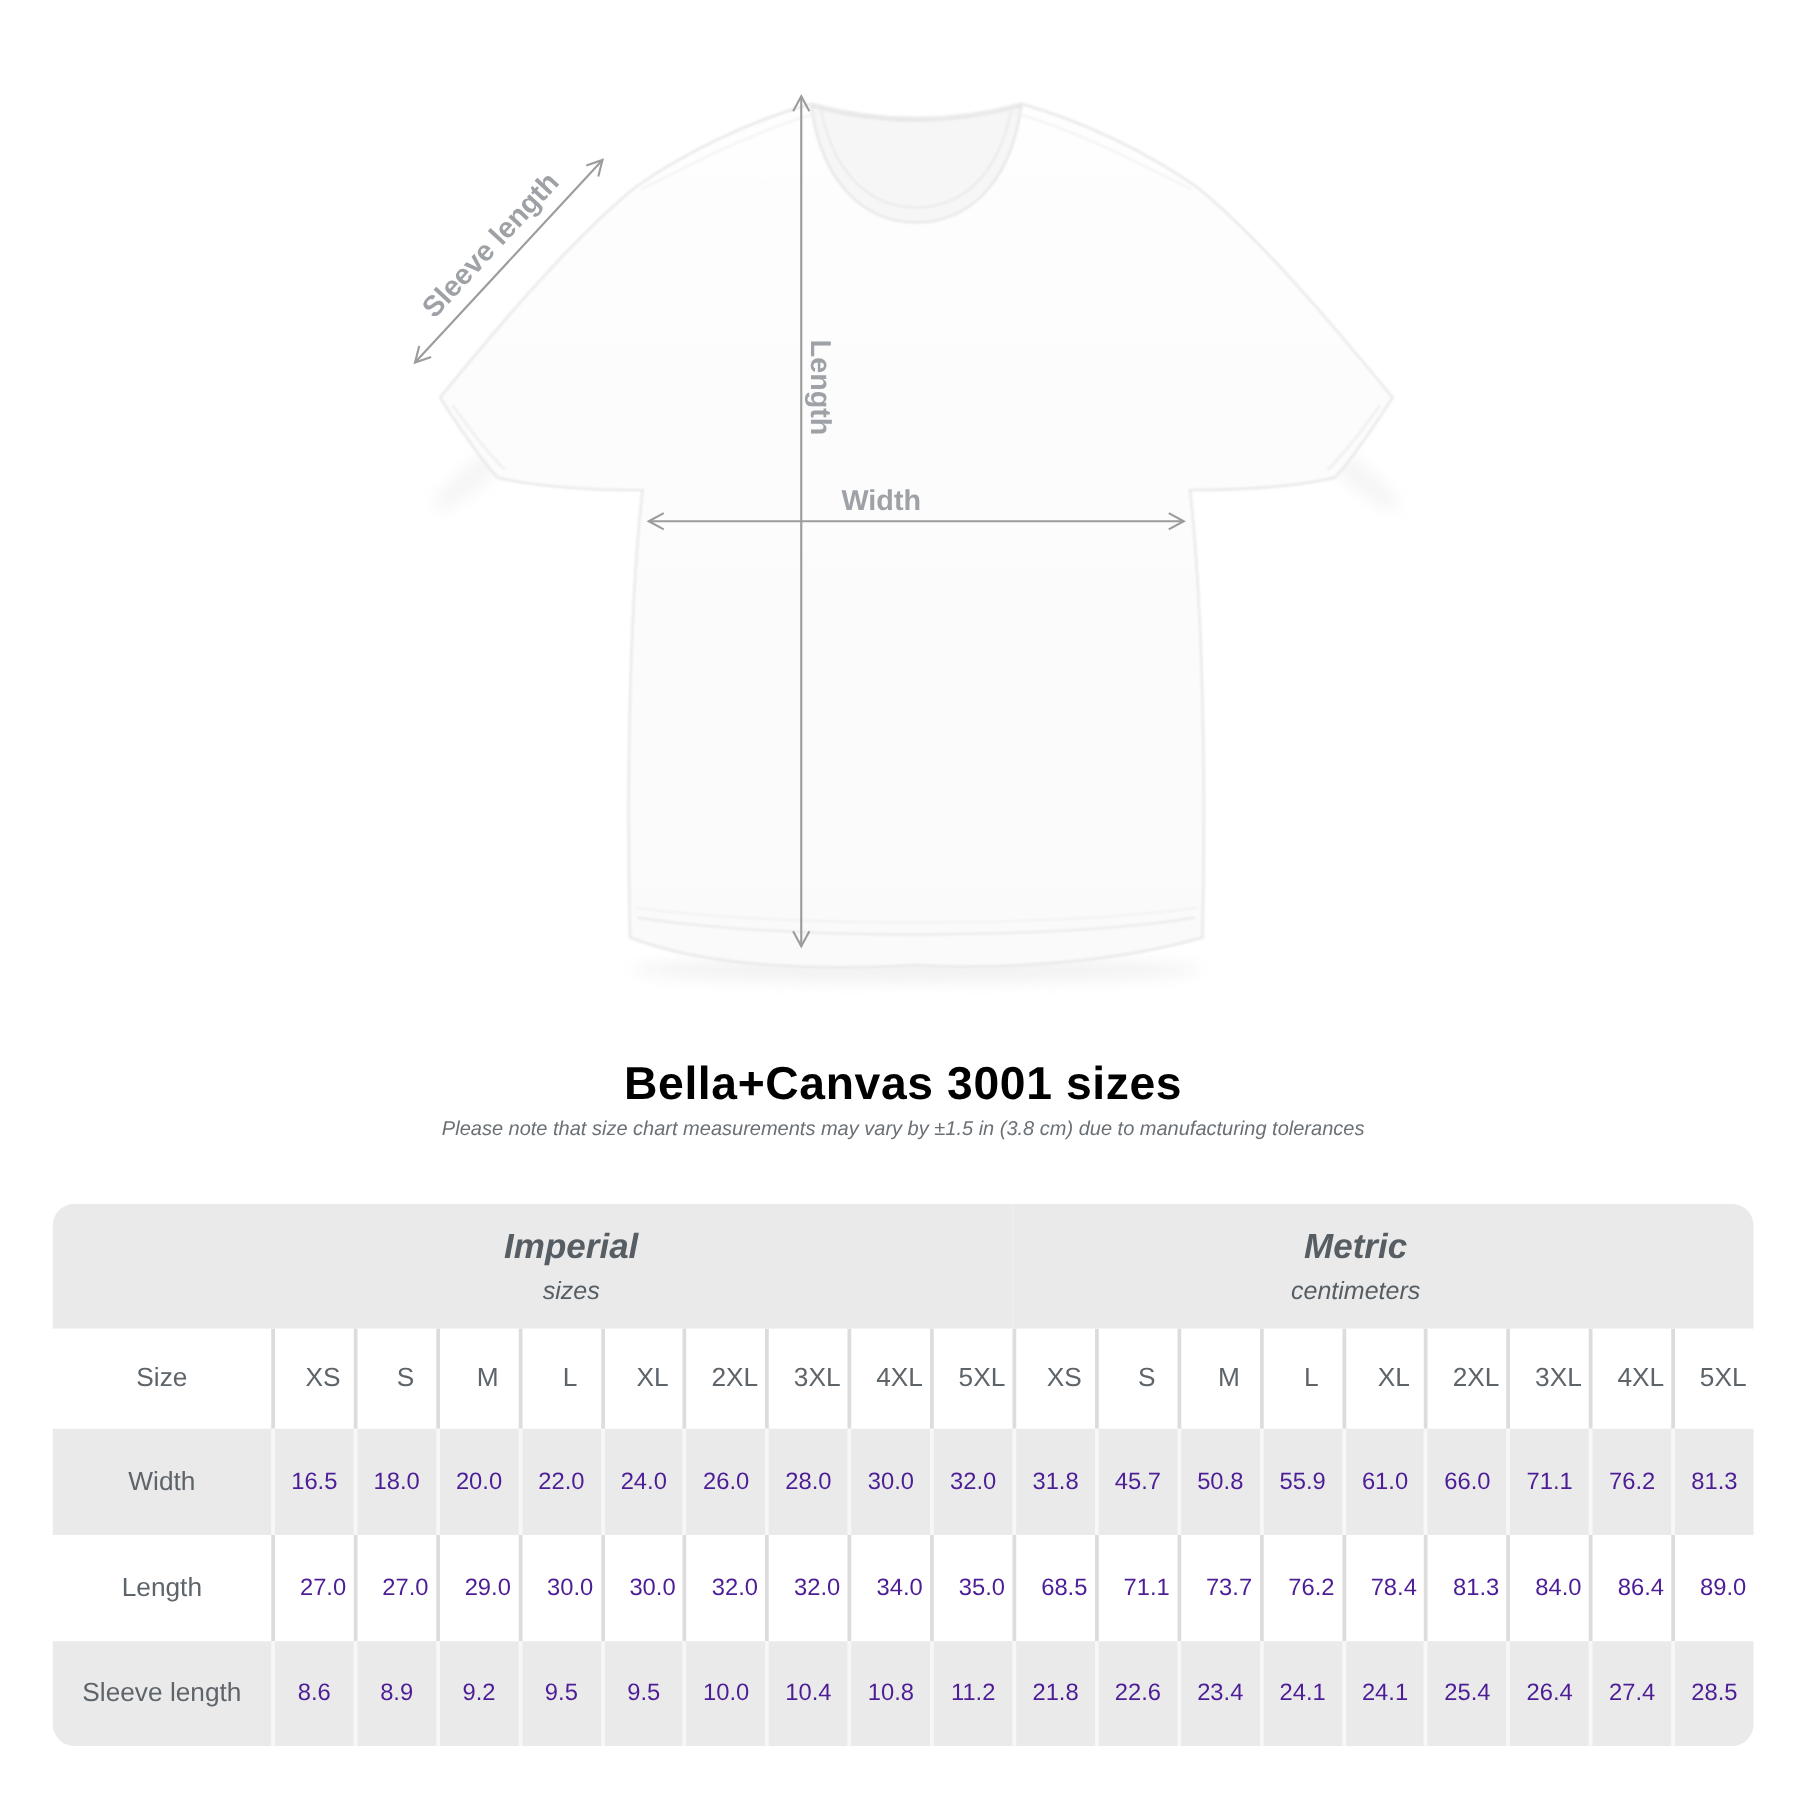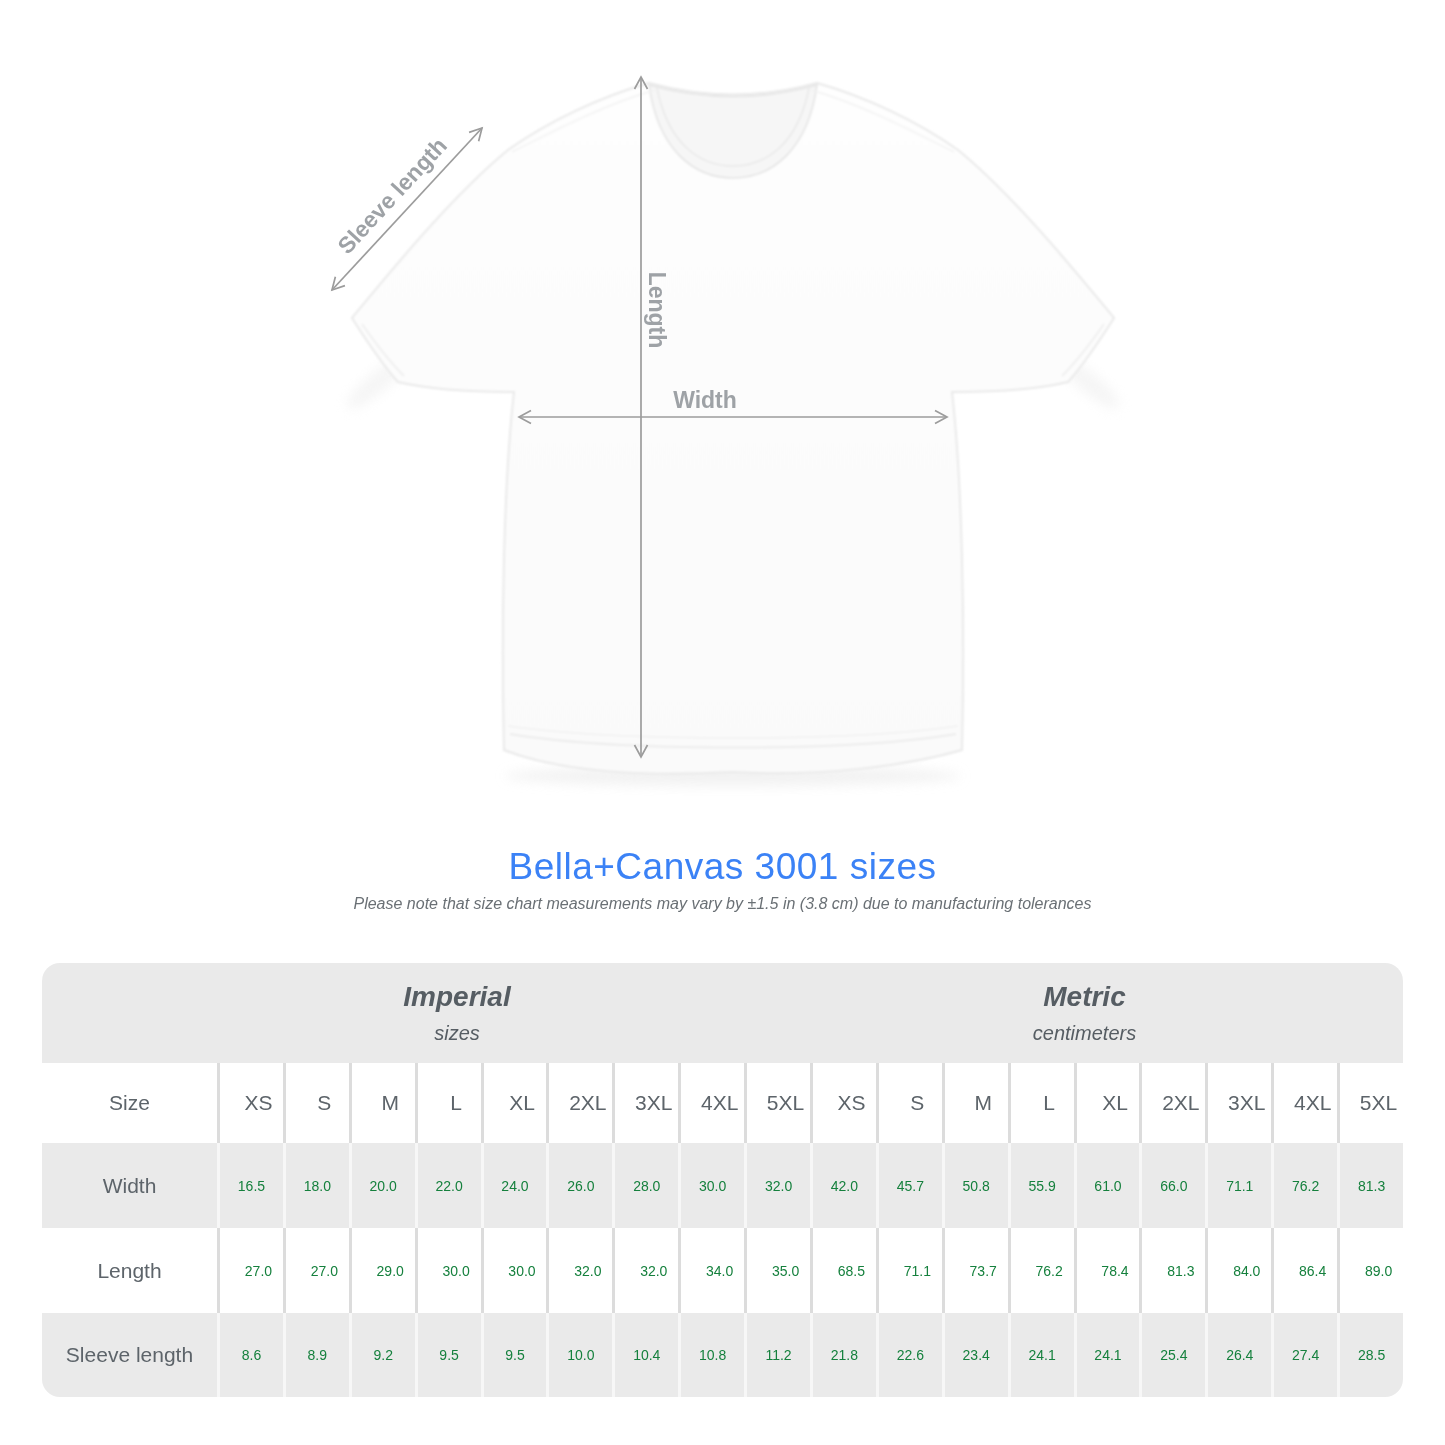--- a/index.html
+++ b/index.html
@@ -3,21 +3,21 @@
 <meta charset="utf-8">
 <style>
   html,body { margin:0; padding:0; background:#fff; }
   .page {
     position:relative; width:1445px; height:1445px; overflow:hidden;
     background:#fff; font-family:"Liberation Sans","DejaVu Sans",sans-serif;
   }
   .diagram-svg { position:absolute; left:0; top:0; }
   .page-title {
     position:absolute; top:845px; left:0; width:100%;
-    text-align:center; font-size:37px; font-weight:normal; color:#3b82f6;
+    text-align:center; font-size:37px; font-weight:bold; color:#000000;
     line-height:44px; letter-spacing:0.5px;
   }
   .page-note {
     position:absolute; top:890px; left:0; width:100%;
     text-align:center; font-style:italic; font-size:16px; color:#6a7075;
     line-height:28px;
   }
   .size-table {
     position:absolute; left:42px; top:963px; width:1361px;
     display:grid;
@@ -33,21 +33,21 @@
   .unit-header.metric   { grid-column:11 / 20; padding-right:44px; }
   .uh-label { font-style:italic; font-weight:bold; font-size:28px; }
   .uh-unit  { font-style:italic; font-size:20px; margin-top:9px; }
   .cell { display:flex; align-items:center; justify-content:center; box-sizing:border-box; }
   .g { background:#eaeaea; }
   .w { background:#ffffff; }
   .bl { border-left:3px solid transparent; }
   .w.bl { border-left-color:#dcdcdc;padding-left:14px; }
   .g.bl { border-left-color:#f7f7f7; }
   .lbl, .hdr { font-weight:normal; font-size:21px; color:#5d646a; }
-  .val { font-size:14px; color:#15803d; }
+  .val { font-size:19px; color:#4c1d95; }
   .dim-label { font-weight:bold; font-size:23px; fill:#9ea2a6; }
 </style>
 </head>
 <body>
 
 <div class="page">
 
   <svg class="diagram-svg" width="1445" height="830" viewBox="0 0 1445 830">
     <defs>
       <filter id="soft" x="-50%" y="-50%" width="200%" height="200%">
@@ -153,21 +153,21 @@
       <div class="cell g lbl">Width</div>
       <div class="cell g val bl">16.5</div>
       <div class="cell g val bl">18.0</div>
       <div class="cell g val bl">20.0</div>
       <div class="cell g val bl">22.0</div>
       <div class="cell g val bl">24.0</div>
       <div class="cell g val bl">26.0</div>
       <div class="cell g val bl">28.0</div>
       <div class="cell g val bl">30.0</div>
       <div class="cell g val bl">32.0</div>
-      <div class="cell g val bl">42.0</div>
+      <div class="cell g val bl">31.8</div>
       <div class="cell g val bl">45.7</div>
       <div class="cell g val bl">50.8</div>
       <div class="cell g val bl">55.9</div>
       <div class="cell g val bl">61.0</div>
       <div class="cell g val bl">66.0</div>
       <div class="cell g val bl">71.1</div>
       <div class="cell g val bl">76.2</div>
       <div class="cell g val bl">81.3</div>
       <div class="cell w lbl">Length</div>
       <div class="cell w val bl">27.0</div>

